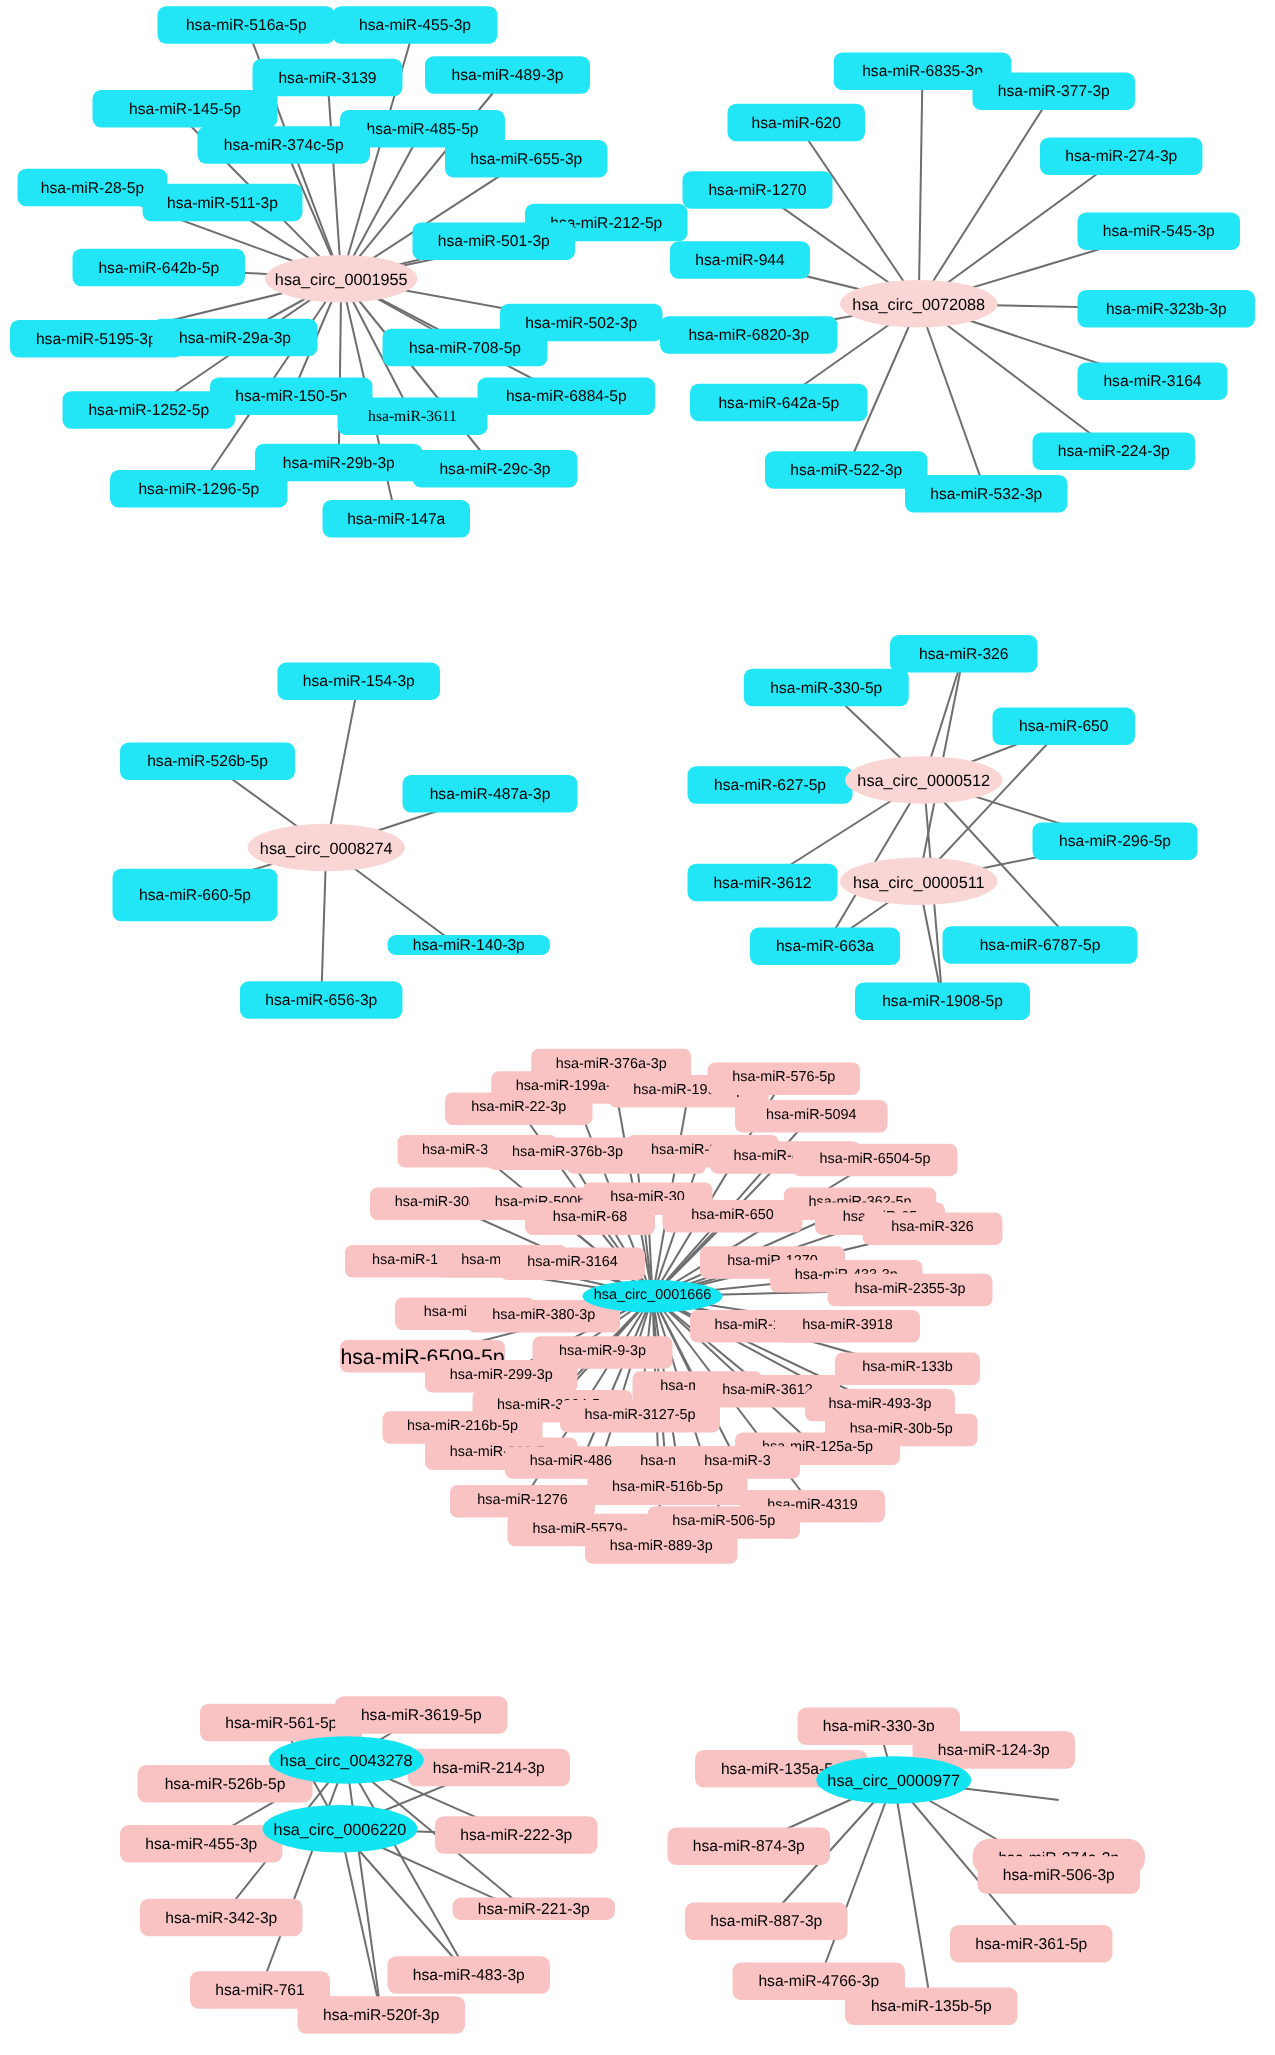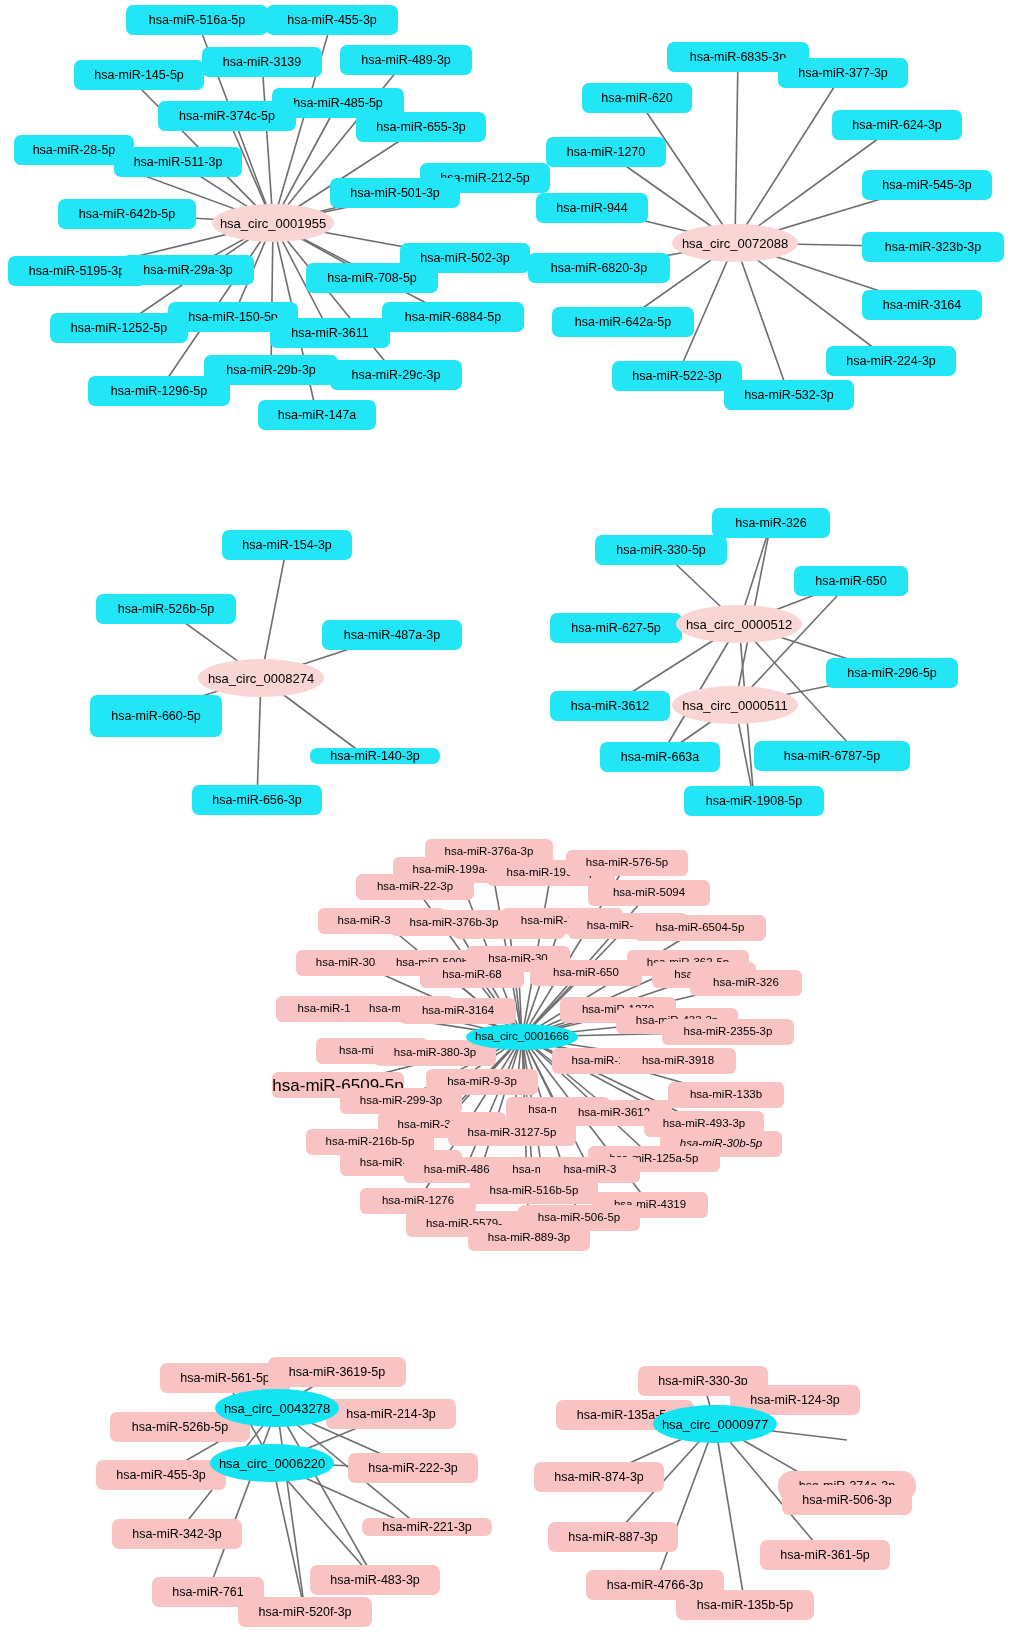--- a/index.html
+++ b/index.html
@@ -206,46 +206,46 @@
       <line x1="715" y1="1424" x2="825" y2="1555" class="edge"></line>
       <line x1="715" y1="1424" x2="655" y2="1585" class="edge"></line>
       <line x1="715" y1="1424" x2="745" y2="1605" class="edge"></line>
     </svg>
   <div id="node-layer">
       <div class="node circ pink" style="left: 212px; top: 204px; width: 122px; height: 38px;">hsa_circ_0001955</div>
       <div class="node mirna cyan" style="left: 126px; top: 5px; width: 142px; height: 30px;">hsa-miR-516a-5p</div>
       <div class="node mirna cyan" style="left: 266px; top: 5px; width: 132px; height: 30px;">hsa-miR-455-3p</div>
       <div class="node mirna cyan" style="left: 202px; top: 47px; width: 120px; height: 30px;">hsa-miR-3139</div>
       <div class="node mirna cyan" style="left: 340px; top: 45px; width: 132px; height: 30px;">hsa-miR-489-3p</div>
-      <div class="node mirna cyan" style="left: 74px; top: 60px; width: 130px; height: 30px;">hsa-miR-145-5p</div>
+      <div class="node mirna cyan" style="left: 74px; top: 72px; width: 148px; height: 30px;">hsa-miR-145-5p</div>
       <div class="node mirna cyan" style="left: 272px; top: 88px; width: 132px; height: 30px;">hsa-miR-485-5p</div>
       <div class="node mirna cyan" style="left: 158px; top: 101px; width: 138px; height: 30px;">hsa-miR-374c-5p</div>
       <div class="node mirna cyan" style="left: 356px; top: 112px; width: 130px; height: 30px;">hsa-miR-655-3p</div>
       <div class="node mirna cyan" style="left: 14px; top: 135px; width: 120px; height: 30px;">hsa-miR-28-5p</div>
       <div class="node mirna cyan" style="left: 114px; top: 147px; width: 128px; height: 30px;">hsa-miR-511-3p</div>
       <div class="node mirna cyan" style="left: 420px; top: 163px; width: 130px; height: 30px;">hsa-miR-212-5p</div>
       <div class="node mirna cyan" style="left: 330px; top: 178px; width: 130px; height: 30px;">hsa-miR-501-3p</div>
       <div class="node mirna cyan" style="left: 58px; top: 199px; width: 138px; height: 30px;">hsa-miR-642b-5p</div>
       <div class="node mirna cyan" style="left: 400px; top: 243px; width: 130px; height: 30px;">hsa-miR-502-3p</div>
       <div class="node mirna cyan" style="left: 8px; top: 256px; width: 138px; height: 30px;">hsa-miR-5195-3p</div>
       <div class="node mirna cyan" style="left: 122px; top: 255px; width: 132px; height: 30px;">hsa-miR-29a-3p</div>
       <div class="node mirna cyan" style="left: 306px; top: 263px; width: 132px; height: 30px;">hsa-miR-708-5p</div>
       <div class="node mirna cyan" style="left: 50px; top: 313px; width: 138px; height: 30px;">hsa-miR-1252-5p</div>
       <div class="node mirna cyan" style="left: 168px; top: 302px; width: 130px; height: 30px;">hsa-miR-150-5p</div>
-      <div class="node mirna cyan" style="left: 270px; top: 318px; width: 120px; height: 30px;">hsa-miR-3611</div>
+      <div class="node mirna cyan" style="left: 270px; top: 318px; width: 120px; height: 30px; font-family: Liberation Serif, serif;">hsa-miR-3611</div>
       <div class="node mirna cyan" style="left: 382px; top: 302px; width: 142px; height: 30px;">hsa-miR-6884-5p</div>
       <div class="node mirna cyan" style="left: 88px; top: 376px; width: 142px; height: 30px;">hsa-miR-1296-5p</div>
       <div class="node mirna cyan" style="left: 204px; top: 355px; width: 134px; height: 30px;">hsa-miR-29b-3p</div>
       <div class="node mirna cyan" style="left: 330px; top: 360px; width: 132px; height: 30px;">hsa-miR-29c-3p</div>
       <div class="node mirna cyan" style="left: 258px; top: 400px; width: 118px; height: 30px;">hsa-miR-147a</div>
       <div class="node circ pink" style="left: 672px; top: 224px; width: 126px; height: 38px;">hsa_circ_0072088</div>
       <div class="node mirna cyan" style="left: 667px; top: 42px; width: 142px; height: 30px;">hsa-miR-6835-3p</div>
       <div class="node mirna cyan" style="left: 778px; top: 58px; width: 130px; height: 30px;">hsa-miR-377-3p</div>
       <div class="node mirna cyan" style="left: 582px; top: 83px; width: 110px; height: 30px;">hsa-miR-620</div>
-      <div class="node mirna cyan" style="left: 832px; top: 110px; width: 130px; height: 30px;">hsa-miR-624-3p</div>
+      <div class="node mirna cyan" style="left: 832px; top: 110px; width: 130px; height: 30px;">hsa-miR-274-3p</div>
       <div class="node mirna cyan" style="left: 546px; top: 137px; width: 120px; height: 30px;">hsa-miR-1270</div>
       <div class="node mirna cyan" style="left: 862px; top: 170px; width: 130px; height: 30px;">hsa-miR-545-3p</div>
       <div class="node mirna cyan" style="left: 536px; top: 193px; width: 112px; height: 30px;">hsa-miR-944</div>
       <div class="node mirna cyan" style="left: 862px; top: 232px; width: 142px; height: 30px;">hsa-miR-323b-3p</div>
       <div class="node mirna cyan" style="left: 528px; top: 253px; width: 142px; height: 30px;">hsa-miR-6820-3p</div>
       <div class="node mirna cyan" style="left: 862px; top: 290px; width: 120px; height: 30px;">hsa-miR-3164</div>
       <div class="node mirna cyan" style="left: 552px; top: 307px; width: 142px; height: 30px;">hsa-miR-642a-5p</div>
       <div class="node mirna cyan" style="left: 826px; top: 346px; width: 130px; height: 30px;">hsa-miR-224-3p</div>
       <div class="node mirna cyan" style="left: 612px; top: 361px; width: 130px; height: 30px;">hsa-miR-522-3p</div>
       <div class="node mirna cyan" style="left: 724px; top: 380px; width: 130px; height: 30px;">hsa-miR-532-3p</div>
@@ -301,21 +301,21 @@
       <div class="node mirna pink" style="left: 620px; top: 1048px; width: 116px; height: 26px; font-size: 11.5px; border-radius: 6px;">hsa-miR-3918</div>
       <div class="node mirna pink" style="left: 272px; top: 1072px; width: 132px; height: 26px; font-size: 17px; border-radius: 6px;">hsa-miR-6509-5p</div>
       <div class="node mirna pink" style="left: 426px; top: 1069px; width: 112px; height: 26px; font-size: 11.5px; border-radius: 6px;">hsa-miR-9-3p</div>
       <div class="node mirna pink" style="left: 668px; top: 1082px; width: 116px; height: 26px; font-size: 11.5px; border-radius: 6px;">hsa-miR-133b</div>
       <div class="node mirna pink" style="left: 340px; top: 1088px; width: 122px; height: 26px; font-size: 11.5px; border-radius: 6px;">hsa-miR-299-3p</div>
       <div class="node mirna pink" style="left: 506px; top: 1097px; width: 104px; height: 26px; font-size: 11.5px; border-radius: 6px;">hsa-miR-38</div>
       <div class="node mirna pink" style="left: 556px; top: 1100px; width: 116px; height: 26px; font-size: 11.5px; border-radius: 6px;">hsa-miR-3612</div>
       <div class="node mirna pink" style="left: 644px; top: 1111px; width: 120px; height: 26px; font-size: 11.5px; border-radius: 6px;">hsa-miR-493-3p</div>
       <div class="node mirna pink" style="left: 378px; top: 1112px; width: 128px; height: 26px; font-size: 11.5px; border-radius: 6px;">hsa-miR-3064-5p</div>
       <div class="node mirna pink" style="left: 448px; top: 1120px; width: 128px; height: 26px; font-size: 11.5px; border-radius: 6px;">hsa-miR-3127-5p</div>
-      <div class="node mirna pink" style="left: 660px; top: 1131px; width: 122px; height: 26px; font-size: 11.5px; border-radius: 6px; font-style: italic;">hsa-miR-30b-5p</div>
+      <div class="node mirna pink" style="left: 660px; top: 1131px; width: 122px; height: 26px; font-size: 11.5px; border-radius: 6px;">hsa-miR-30b-5p</div>
       <div class="node mirna pink" style="left: 306px; top: 1129px; width: 128px; height: 26px; font-size: 11.5px; border-radius: 6px;">hsa-miR-216b-5p</div>
       <div class="node mirna pink" style="left: 588px; top: 1146px; width: 132px; height: 26px; font-size: 11.5px; border-radius: 6px;">hsa-miR-125a-5p</div>
       <div class="node mirna pink" style="left: 340px; top: 1150px; width: 122px; height: 26px; font-size: 11.5px; border-radius: 6px;">hsa-miR-330-5p</div>
       <div class="node mirna pink" style="left: 404px; top: 1157px; width: 122px; height: 26px; font-size: 11.5px; border-radius: 6px;">hsa-miR-486-5p</div>
       <div class="node mirna pink" style="left: 490px; top: 1157px; width: 104px; height: 26px; font-size: 11.5px; border-radius: 6px;">hsa-miR-32</div>
       <div class="node mirna pink" style="left: 540px; top: 1157px; width: 100px; height: 26px; font-size: 11.5px; border-radius: 6px;">hsa-miR-3</div>
       <div class="node mirna pink" style="left: 470px; top: 1178px; width: 128px; height: 26px; font-size: 11.5px; border-radius: 6px;">hsa-miR-516b-5p</div>
       <div class="node mirna pink" style="left: 592px; top: 1192px; width: 116px; height: 26px; font-size: 11.5px; border-radius: 6px;">hsa-miR-4319</div>
       <div class="node mirna pink" style="left: 360px; top: 1188px; width: 116px; height: 26px; font-size: 11.5px; border-radius: 6px;">hsa-miR-1276</div>
       <div class="node mirna pink" style="left: 406px; top: 1211px; width: 116px; height: 26px; font-size: 11.5px; border-radius: 6px;">hsa-miR-5579-</div>

